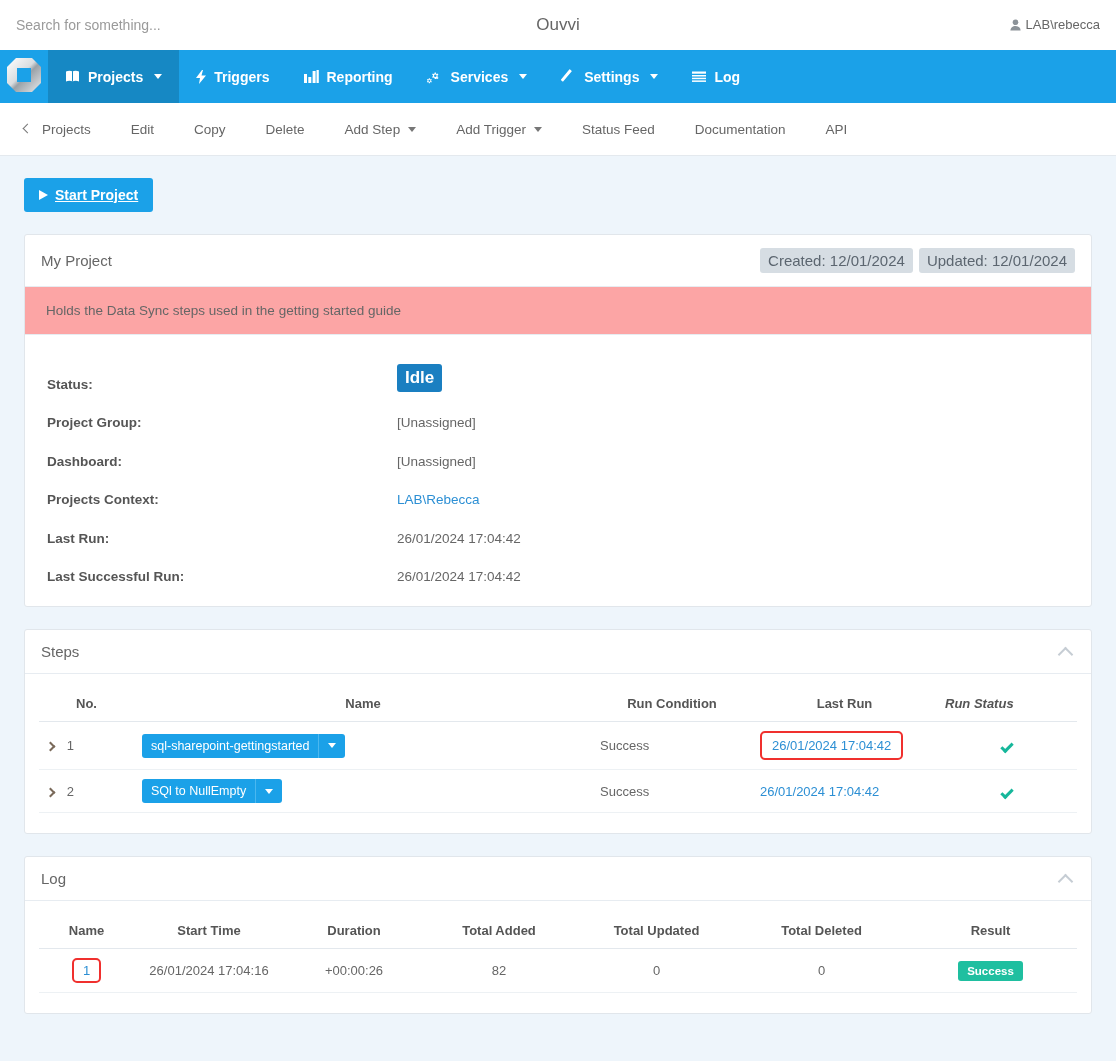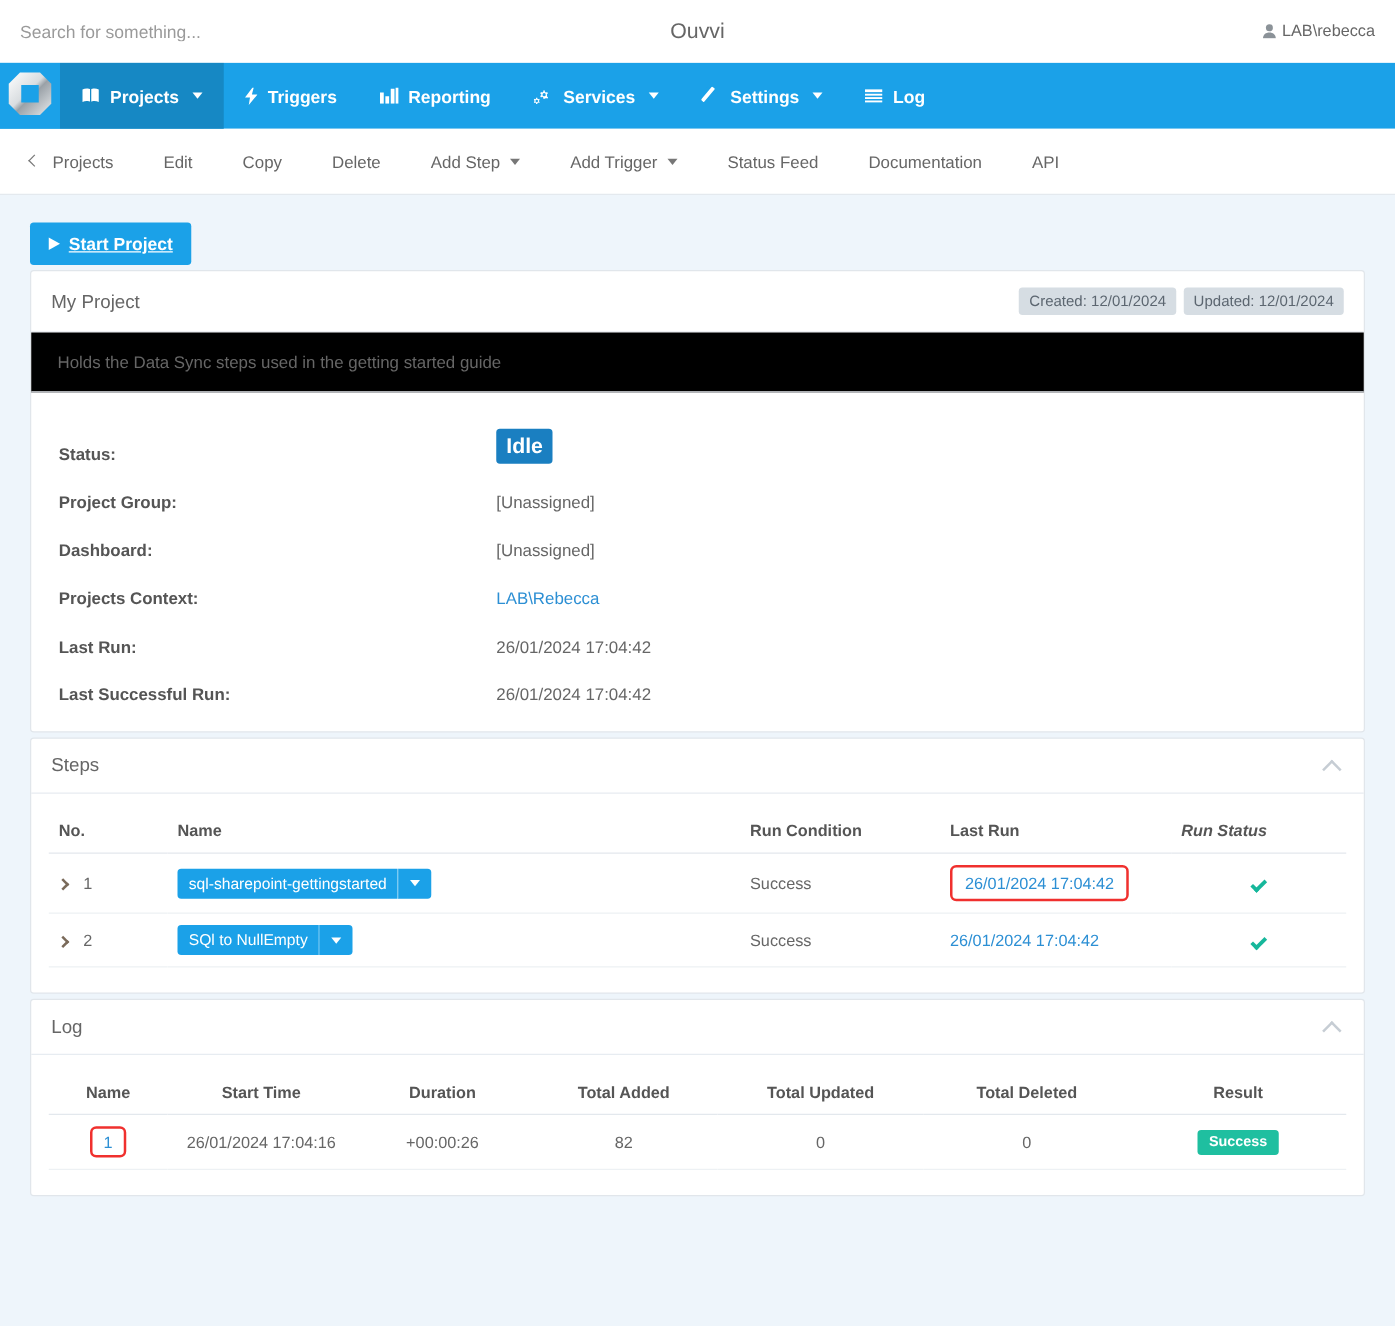--- a/index.html
+++ b/index.html
@@ -90,34 +90,34 @@
     display:inline-flex; align-items:center; gap:7px;
     background:#1ba1e8; color:#fff; border:none; border-radius:3px;
     font-family:"Liberation Sans", sans-serif;
     font-size:14px; font-weight:bold;
     padding:9px 15px; cursor:pointer;text-decoration:underline;
   }
   .play { width:0;height:0;border-top:5.5px solid transparent;border-bottom:5.5px solid transparent;border-left:9px solid #fff; }
 
   .panel {
     background:#ffffff; border:1px solid #e1e6eb; border-radius:3px;
-    margin-top:4px;
+    margin-top:22px;
   }
   .panel-head {
     display:flex; align-items:center; justify-content:space-between;
     padding:13px 16px; border-bottom:1px solid #e7ecf1;
   }
   .panel-title { font-size:15px; color:#666; }
   .badges { display:flex; gap:6px; }
   .badge-gray {
     background:#d6dde3; color:#5c6670; border-radius:3px;
-    font-size:12px; padding:4px 8px; white-space:nowrap;
+    font-size:15px; padding:4px 8px; white-space:nowrap;
   }
   .panel-desc {
-    background:#000000; padding:16px 21px; font-size:13.5px; color:#666;
+    background:#fca5a5; padding:16px 21px; font-size:13.5px; color:#666;
     border-bottom:1px solid #e7ecf1;
   }
   .details { padding:18px 22px 22px 22px; }
   .detail-row { display:flex; align-items:flex-end; min-height:38.5px; }
   .detail-label { width:350px; font-weight:bold; color:#555; font-size:13.5px; }
   .detail-value { color:#666; font-size:13.5px; }
   .detail-value a { color:#2c8fd4; text-decoration:none; }
   .badge-idle {
     display:inline-block; background:#1a7fc1; color:#fff; border-radius:3px;
     font-size:17px; font-weight:bold; padding:4px 8px;
@@ -127,21 +127,21 @@
     width:11px; height:11px;
     border-left:2px solid #c6cdd4; border-top:2px solid #c6cdd4;
     transform:rotate(45deg); margin-right:4px; margin-top:5px;
     cursor:pointer;
   }
 
   
   .tbl-wrap { padding:12px 14px 20px 14px; }
   table { width:100%; border-collapse:collapse; }
   th {
-    text-align:left; font-size:13px; font-weight:bold; color:#555;
+    text-align:center; font-size:13px; font-weight:bold; color:#555;
     padding:10px 8px; border-bottom:1px solid #e3e8ed;
   }
   td {
     font-size:13px; color:#666; padding:9px 8px;
     border-bottom:1px solid #edf1f4;
   }
   tr:last-child td { border-bottom:1px solid #edf1f4; }
 
   .chev-row {
     display:inline-block; width:7px; height:7px;

